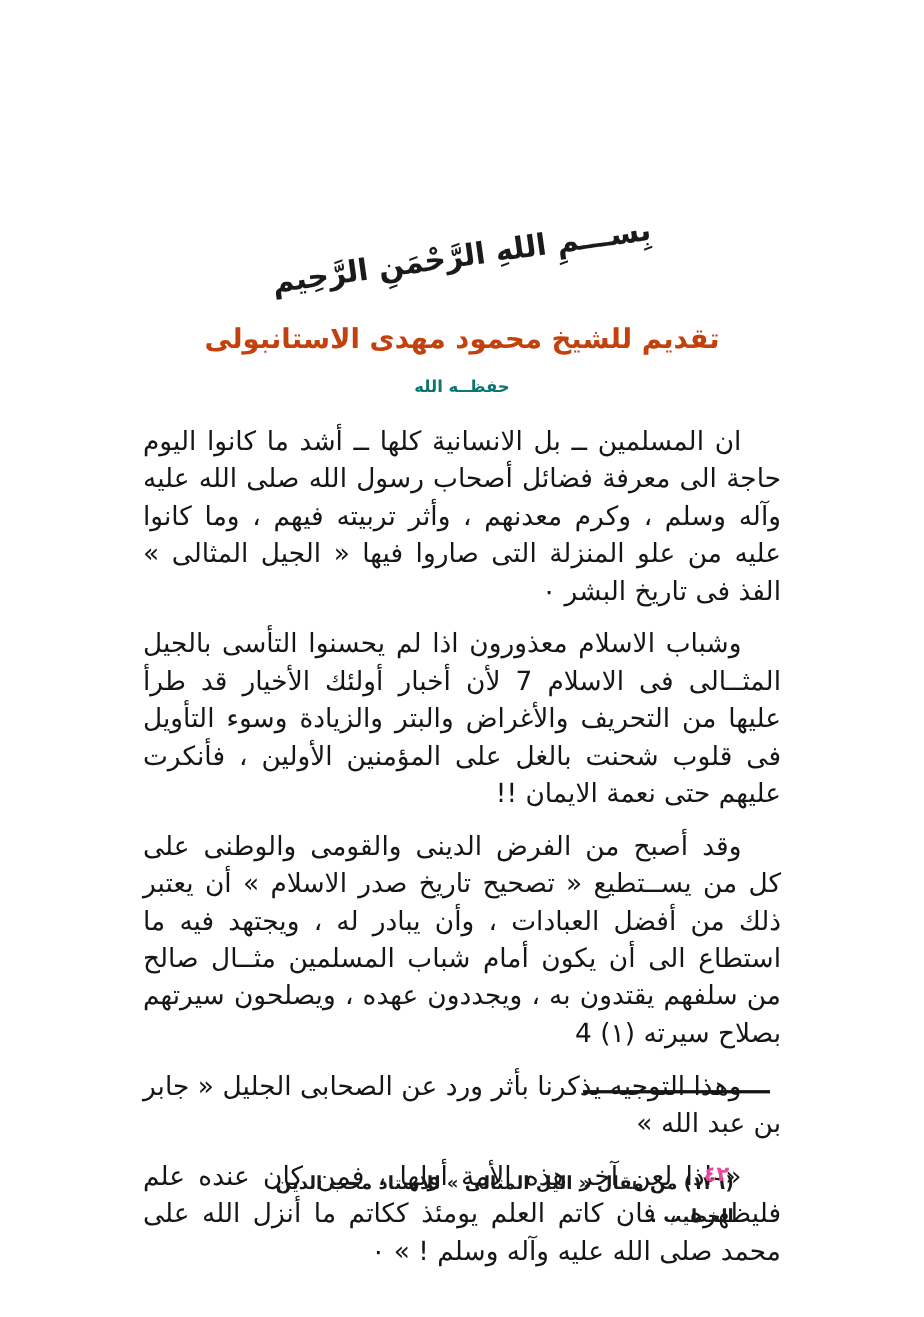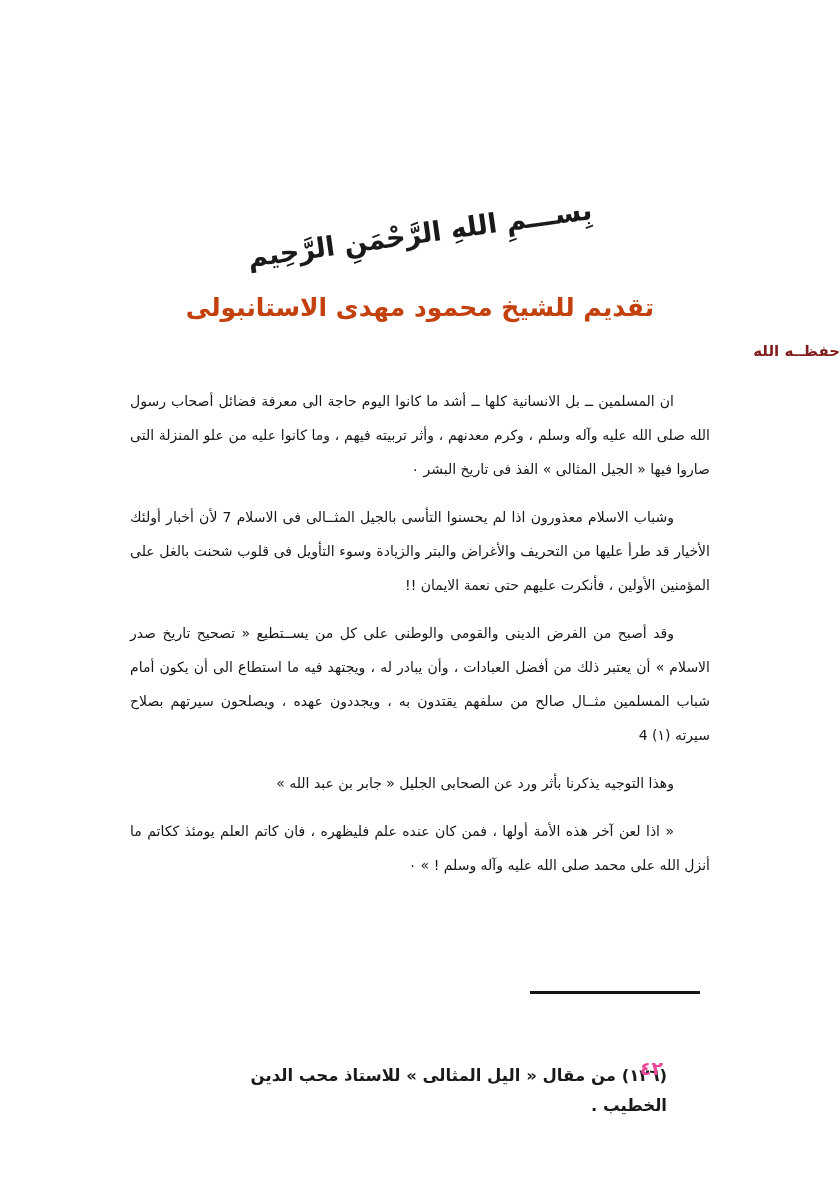--- a/index.html
+++ b/index.html
@@ -41,31 +41,31 @@
     text-align: center;
     font-size: 25px;
     font-weight: bold;
     color: #c2410c;
   }
   .subtitle {
     position: absolute;
     top: 342px;
     left: 0;
     right: 0;
-    text-align: right;
+    text-align: center;
     font-size: 15px;
     font-weight: bold;
-    color: #7f1d1d;
+    color: #0f766e;
   }
   .body-text {
     position: absolute;
     top: 384px;
     right: 130px;
     width: 580px;
-    font-size: 14px;
+    font-size: 24px;
     line-height: 34px;
     text-align: justify;
     text-align-last: right;
     color: #161616;
   }
   .body-text p {
     margin: 0 0 14px 0;
     text-indent: 36px;
   }
   .footnote-rule {

